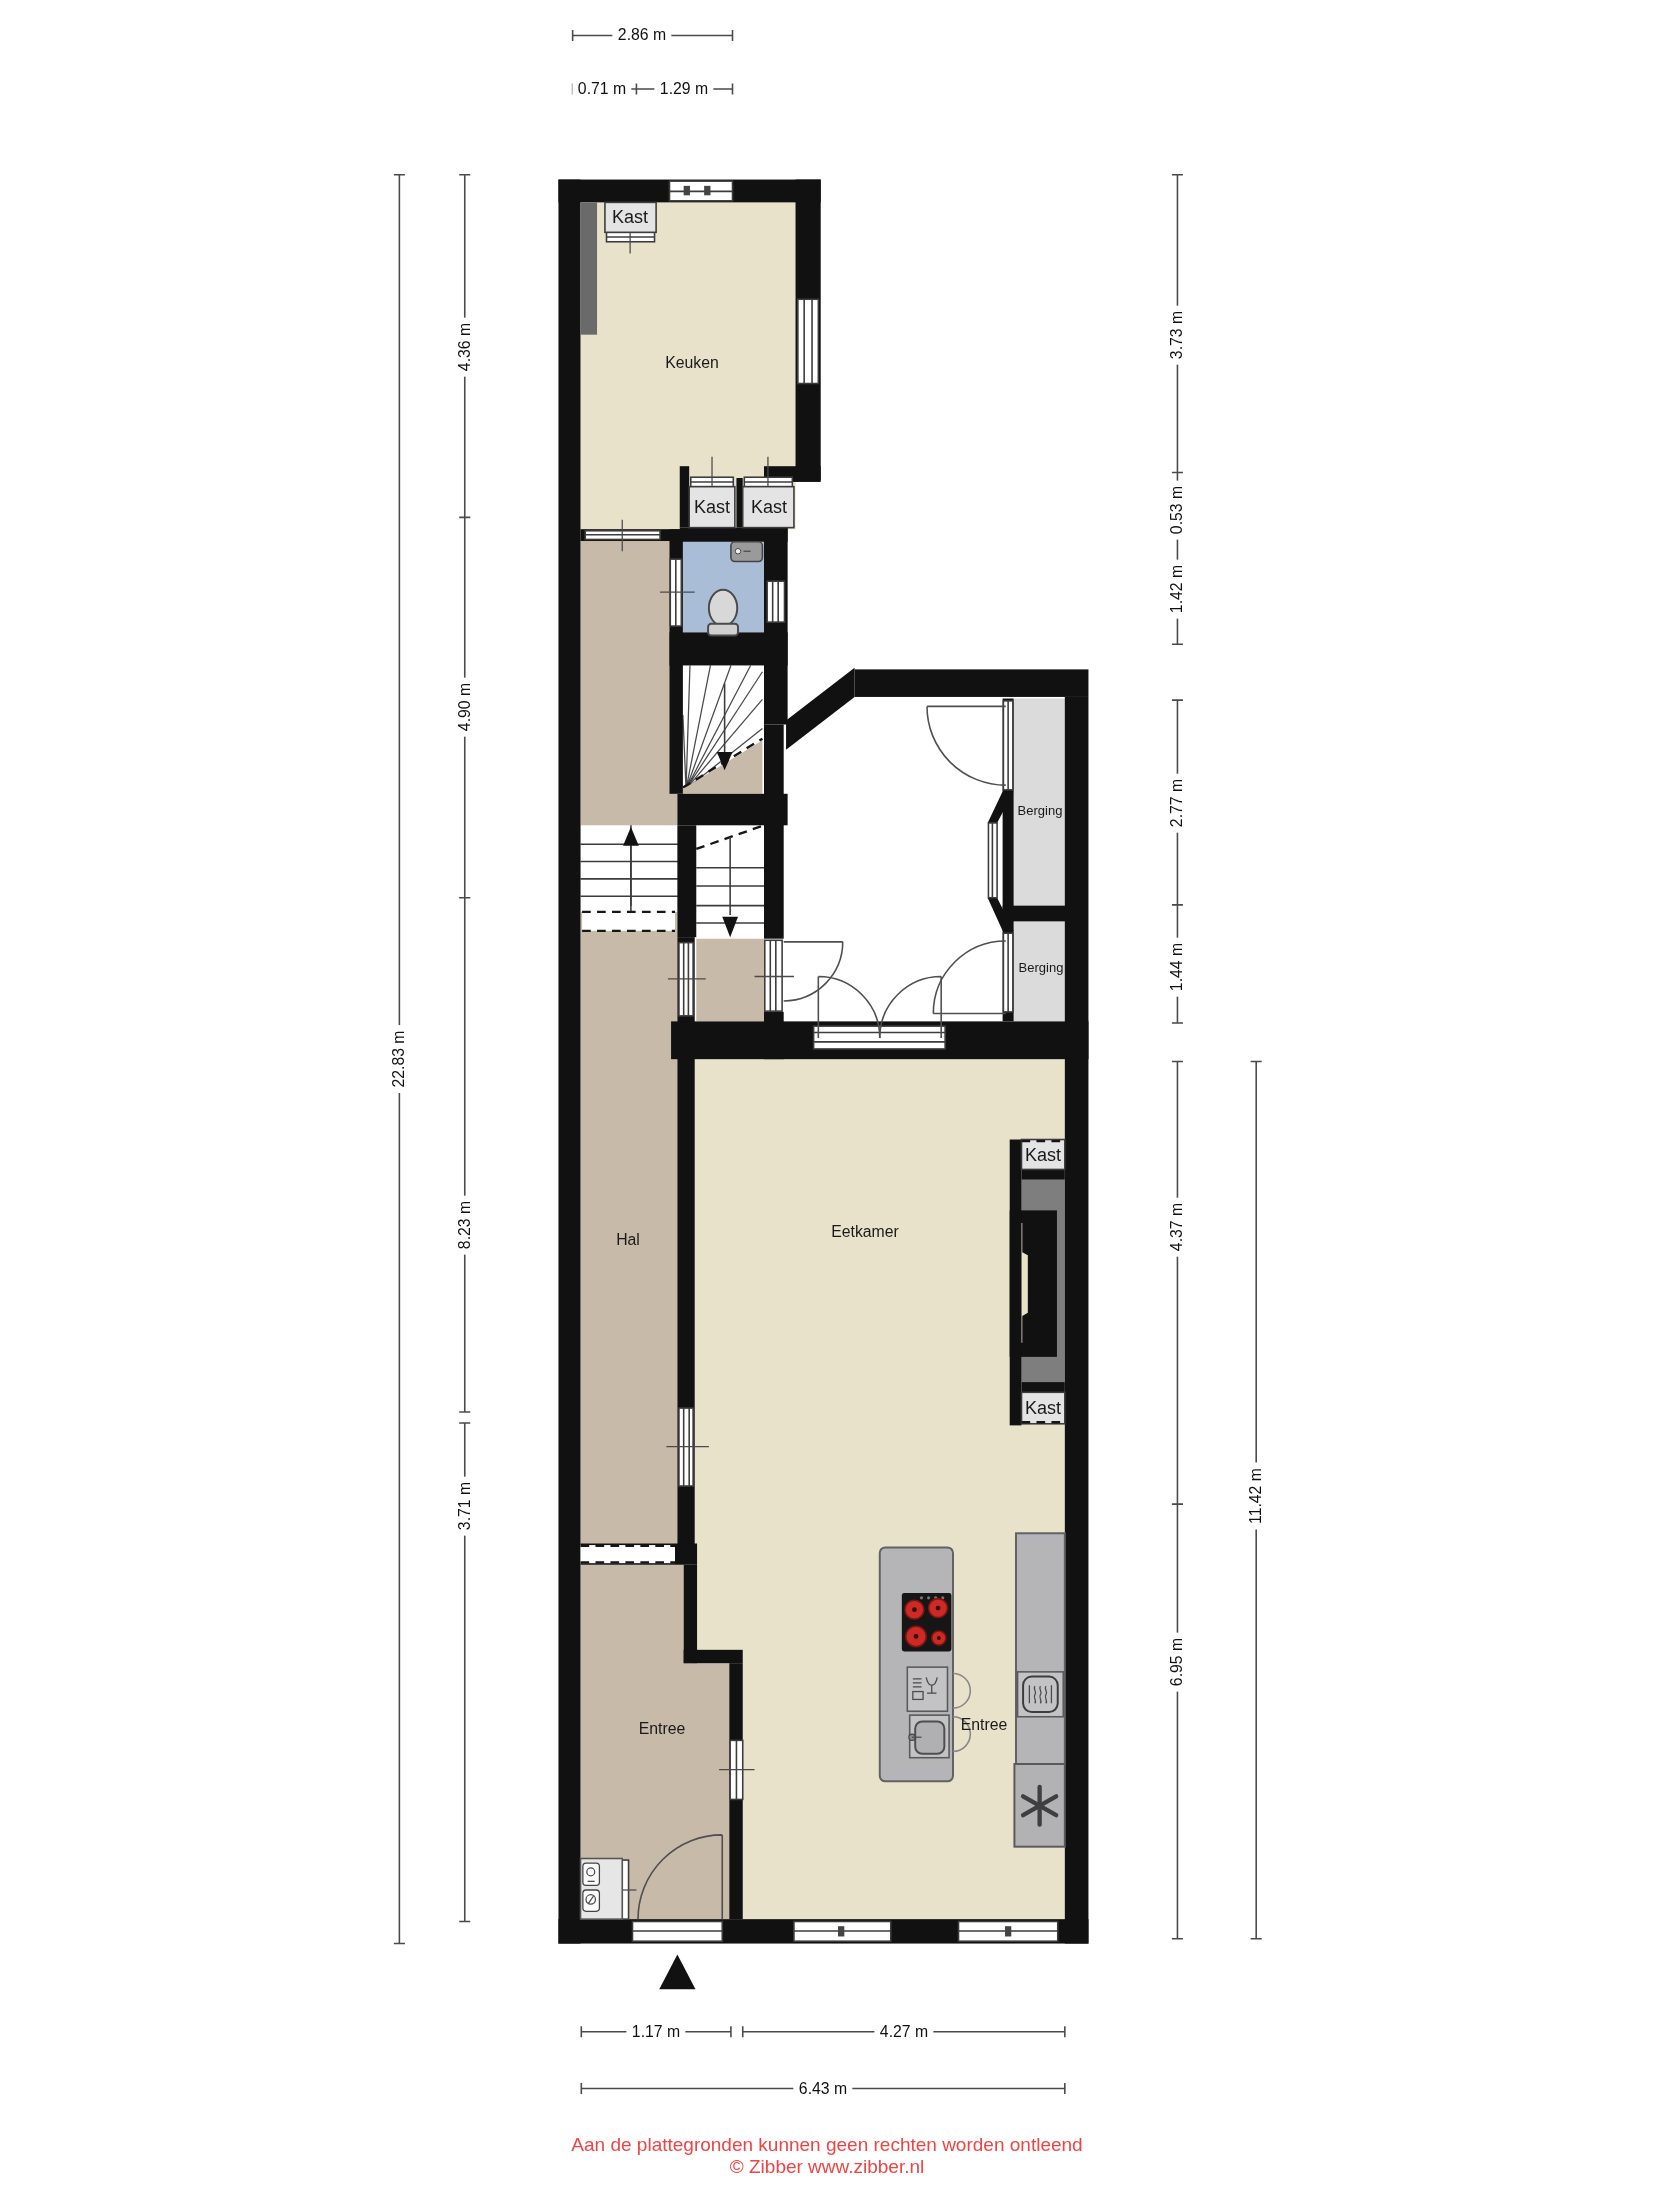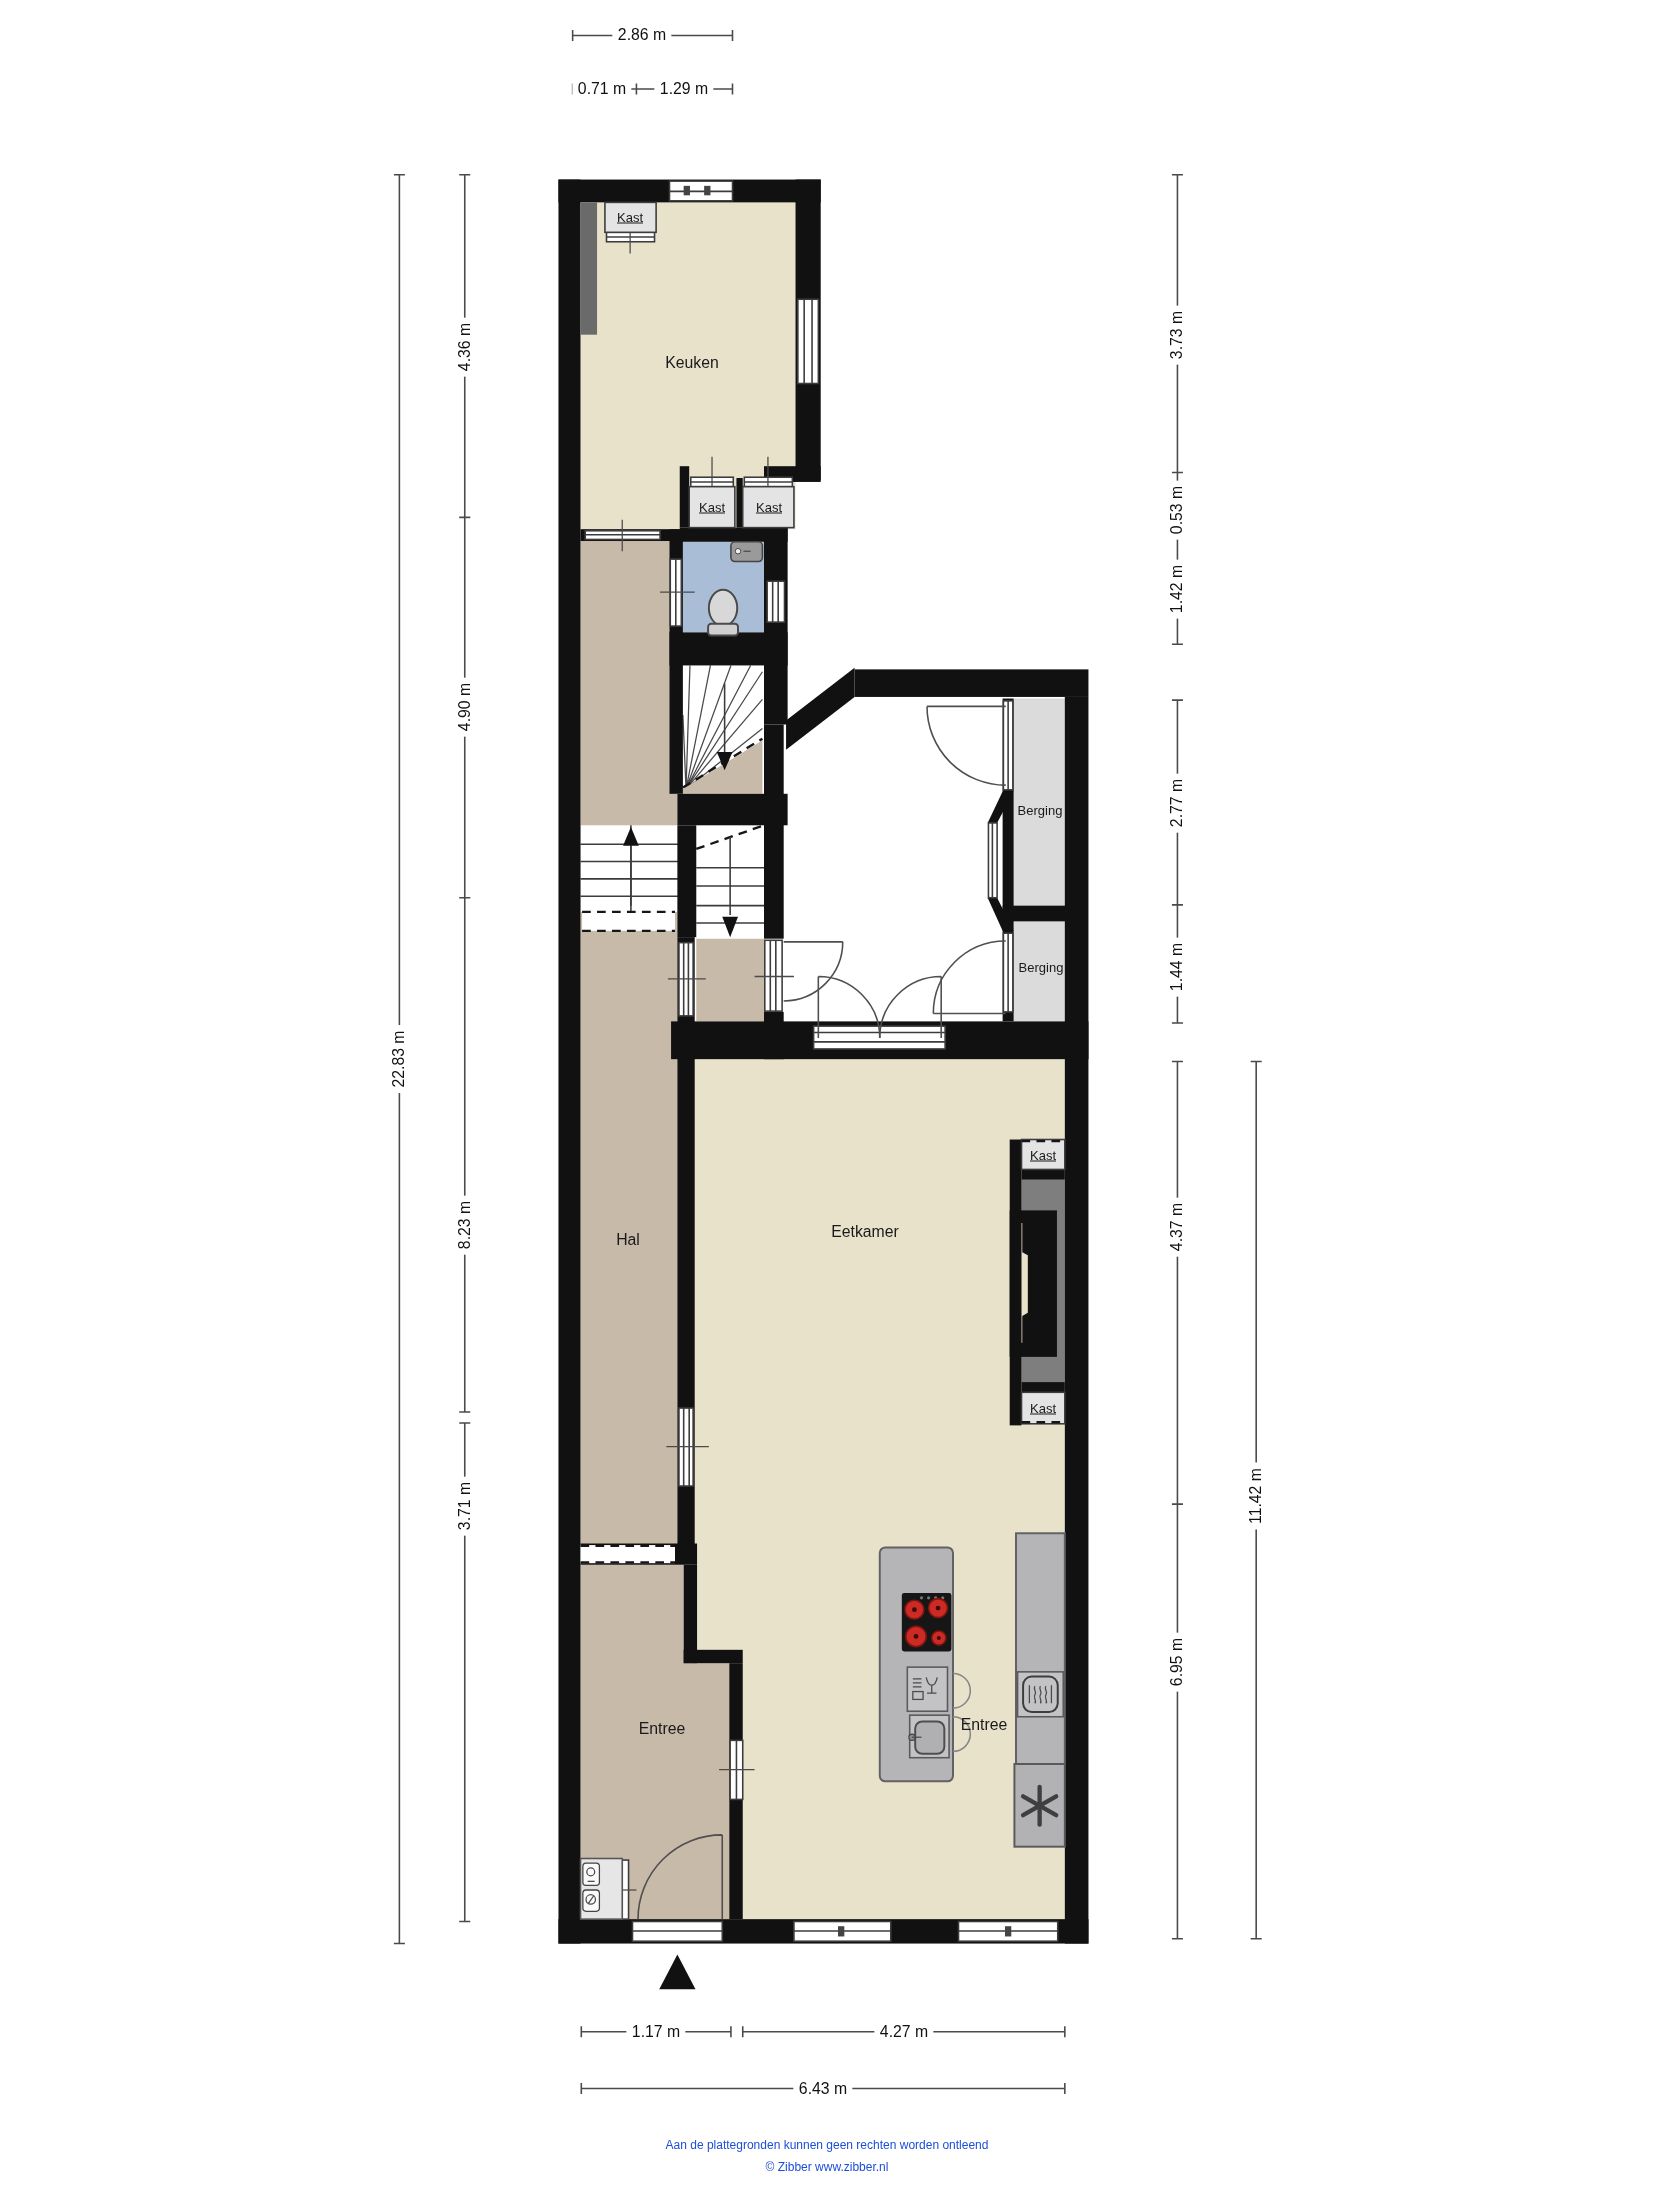--- a/index.html
+++ b/index.html
@@ -23,27 +23,27 @@
   .lnthin{stroke:#4a4a4a;stroke-width:1.6;fill:none;}
   .dsh{stroke:#161616;stroke-width:3;stroke-dasharray:11 8;fill:none;}
   .door{stroke:#4f4f4f;stroke-width:2;fill:none;}
   .dim{stroke:var(--dim,#4a4a4a);stroke-width:2;fill:none;}
   .burner{fill:var(--burner,#cb2b24);stroke:#801410;stroke-width:2;}
   .white{fill:#fff;}
 
   
   .lbl{position:absolute;transform:translate(-50%,-50%);white-space:nowrap;
        color:var(--text,#1a1a1a);font-size:15.8px;}
-  .lbl.kast{font-size:13px;text-decoration:underline;}
+  .lbl.kast{font-size:18px;}
   .lbl.berg{font-size:13px;}
   .dim-lbl{position:absolute;transform:translate(-50%,-50%);white-space:nowrap;
        background:#fff;padding:0 5.5px;font-size:15.8px;color:#111;}
   .dim-lbl.v{transform:translate(-50%,-50%) rotate(-90deg);}
   .footer-line{position:absolute;transform:translate(-50%,-50%);white-space:nowrap;
-       font-size:12px;color:#1d4ed8;}
+       font-size:19px;color:#ef4444;}
 </style>
 </head>
 <body>
 
 <div id="canvas">
 
 <svg width="1654" height="2205" viewBox="0 0 2100 2800">
 
   <g>
     <rect class="f-room" x="737" y="257" width="273" height="415"></rect>

